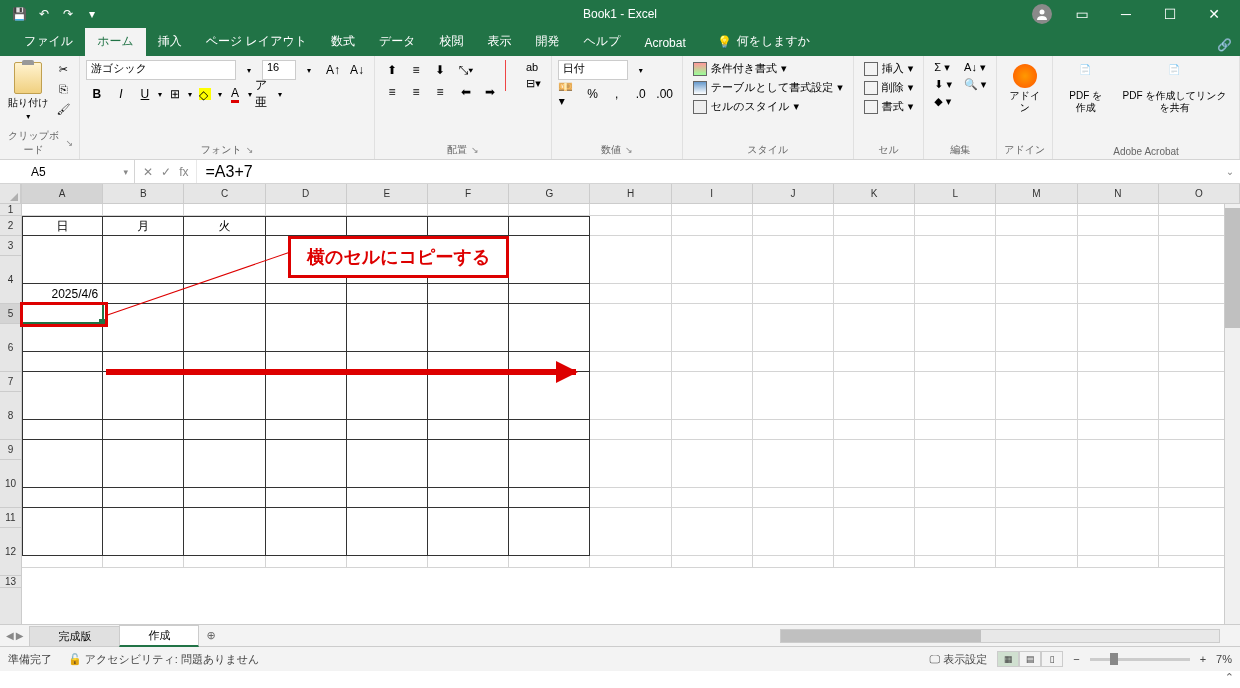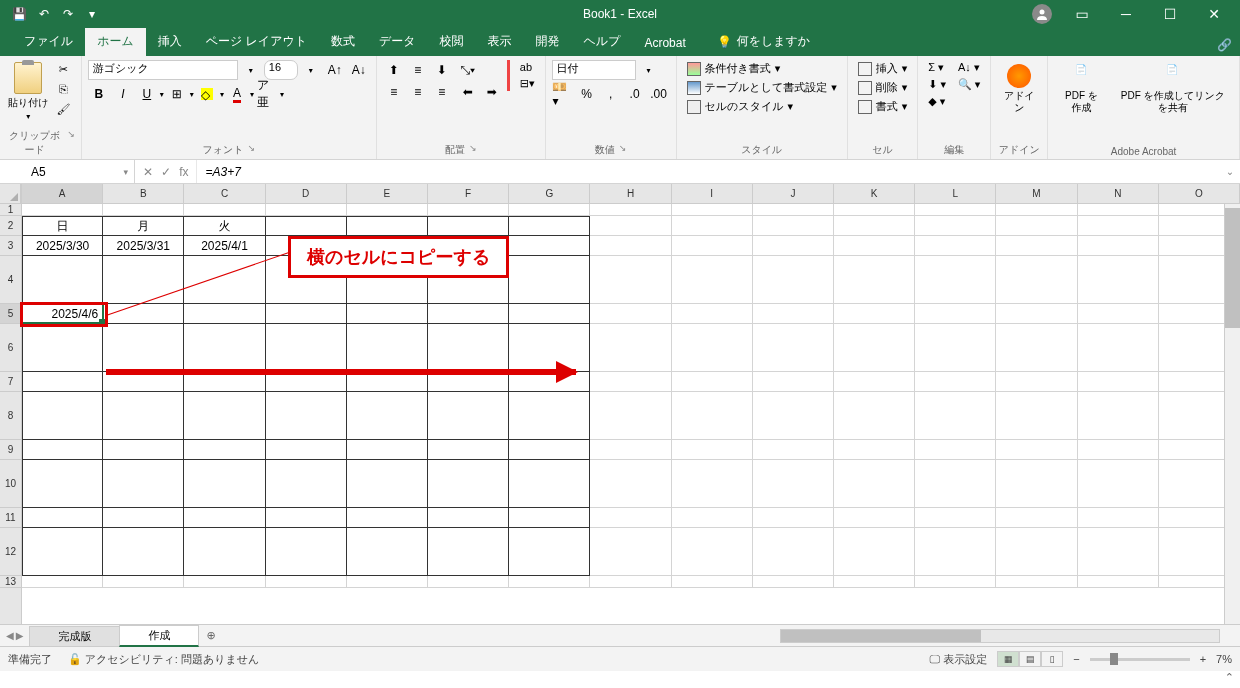--- a/index.html
+++ b/index.html
@@ -18,52 +18,52 @@
 .ribbon-tabs { background: #217346; height: 28px; display: flex; align-items: flex-end; padding-left: 12px; }
 .ribbon-tab { padding: 6px 12px; color: #fff; font-size: 12px; cursor: pointer; }
 .ribbon-tab.active { background: #f3f3f3; color: #217346; }
 .tell-me { margin-left: 12px; color: #fff; font-size: 12px; display: flex; align-items: center; gap: 4px; padding: 6px 8px; }
 .share-btn { margin-left: auto; color: #fff; padding: 4px 8px; font-size: 12px; cursor: pointer; }
 
 
 .ribbon { background: #f3f3f3; height: 104px; border-bottom: 1px solid #d4d4d4; display: flex; }
 .ribbon-group { border-right: 1px solid #e0e0e0; padding: 4px 6px 2px; display: flex; flex-direction: column; justify-content: space-between; }
 .ribbon-group-content { display: flex; align-items: flex-start; gap: 4px; flex: 1; }
-.ribbon-group-label { text-align: center; font-size: 10px; color: #666; display: flex; align-items: flex-start; justify-content: center; gap: 4px; }
+.ribbon-group-label { text-align: center; font-size: 10px; color: #666; display: flex; align-items: center; justify-content: center; gap: 4px; }
 .ribbon-group-label .launcher { font-size: 9px; color: #888; cursor: pointer; }
 
 .paste-btn { display: flex; flex-direction: column; align-items: center; gap: 2px; font-size: 10px; cursor: pointer; padding: 2px; }
 .clipboard-icon { width: 28px; height: 32px; background: linear-gradient(#fff3d0, #f0d080); border: 1px solid #c0a050; border-radius: 2px; position: relative; }
 .clipboard-icon::before { content: ""; position: absolute; top: -3px; left: 7px; width: 12px; height: 5px; background: #999; border-radius: 2px 2px 0 0; }
 .mini-btns { display: flex; flex-direction: column; gap: 2px; }
 .mini-btn { width: 18px; height: 18px; cursor: pointer; display: flex; align-items: center; justify-content: center; font-size: 11px; }
 
 .font-row { display: flex; align-items: center; gap: 2px; }
 .font-select { border: 1px solid #ccc; background: #fff; font-size: 11px; height: 20px; padding: 0 4px; cursor: pointer; }
 .font-name { width: 150px; }
-.font-size { width: 34px; border-radius: 7px; }
+.font-size { width: 34px; }
 .icon-btn { width: 22px; height: 20px; display: flex; align-items: center; justify-content: center; cursor: pointer; font-size: 12px; border: 1px solid transparent; }
 .dropdown-arrow { font-size: 8px; }
 
 .align-grid { display: grid; grid-template-columns: repeat(3, 22px); grid-template-rows: repeat(2, 20px); gap: 2px; }
 .ribbon-col { display: flex; flex-direction: column; gap: 2px; }
 .ribbon-item { display: flex; align-items: center; gap: 4px; font-size: 11px; cursor: pointer; padding: 1px 4px; white-space: nowrap; }
 .sq-icon { width: 14px; height: 14px; border: 1px solid #666; display: inline-block; }
 .color-icn { display: inline-block; width: 12px; height: 12px; }
 
 .big-btn { display: flex; flex-direction: column; align-items: center; font-size: 10px; cursor: pointer; padding: 4px 6px; gap: 2px; text-align: center; line-height: 1.2; }
 .big-btn-icon { width: 24px; height: 24px; }
 
 
 .formula-bar { height: 24px; border-bottom: 1px solid #d4d4d4; display: flex; align-items: center; background: #fff; }
 .name-box { width: 110px; border-right: 1px solid #d4d4d4; padding: 0 6px; font-size: 12px; height: 100%; display: flex; align-items: center; margin-left: 25px; }
 .name-box input { border: none; width: 60px; font-size: 12px; outline: none; }
 .fx-btns { display: flex; align-items: center; gap: 8px; padding: 0 8px; border-right: 1px solid #e8e8e8; height: 100%; }
 .fx-btn { color: #888; font-size: 12px; cursor: pointer; }
-.formula-input { flex: 1; padding: 0 8px; font-size: 12px; border: none; outline: none; font-style: italic; }
+.formula-input { flex: 1; padding: 0 8px; font-size: 16px; border: none; outline: none; }
 .fb-expand { width: 20px; text-align: center; color: #888; font-size: 10px; cursor: pointer; }
 
 
 .grid-area { display: flex; height: 440px; position: relative; }
 .row-headers { width: 22px; background: #e6e6e6; border-right: 1px solid #ccc; }
 .corner { height: 20px; background: #e6e6e6; border-bottom: 1px solid #ccc; border-right: 1px solid #ccc; position: relative; }
 .corner::after { content: ""; position: absolute; right: 2px; bottom: 2px; border-left: 8px solid transparent; border-bottom: 8px solid #b0b0b0; }
 .row-hdr { height: 20px; border-bottom: 1px solid #ccc; display: flex; align-items: center; justify-content: center; font-size: 10px; color: #333; cursor: pointer; }
 .row-hdr.tall { height: 48px; }
 .row-hdr.small { height: 12px; }
@@ -231,37 +231,37 @@
         <span class="icon-btn">≡</span>
         <span class="icon-btn">≡</span>
       </div>
       <div class="ribbon-col">
         <span class="icon-btn">⤡▾</span>
         <div class="font-row">
           <span class="icon-btn">⬅</span>
           <span class="icon-btn">➡</span>
         </div>
       </div>
-      <div class="ribbon-col" style="border-left:3px solid #ef4444;padding-left:6px">
+      <div class="ribbon-col" style="border-left:1px solid #ef4444;padding-left:16px">
         <div class="ribbon-item">
             <span>ab</span>
           </div>
         <div class="ribbon-item">⊟▾</div>
       </div>
     </div>
     <div class="ribbon-group-label">
         <span>配置</span>
         <span class="launcher">↘</span>
       </div>
   </div>
 
   <div class="ribbon-group">
     <div class="ribbon-group-content" style="flex-direction:column;gap:4px">
       <div class="font-row">
-        <div class="font-select" style="width:84px">日付</div>
+        <div class="font-select" style="width:70px">日付</div>
         <span class="dropdown-arrow icon-btn">▾</span>
       </div>
       <div class="font-row">
         <span class="icon-btn">💴▾</span>
         <span class="icon-btn">%</span>
         <span class="icon-btn">,</span>
         <span class="icon-btn">.0</span>
         <span class="icon-btn">.00</span>
       </div>
     </div>
@@ -424,37 +424,20 @@
         <div class="cell"></div>
           <div class="cell"></div>
           <div class="cell"></div>
           <div class="cell"></div>
           <div class="cell"></div>
           <div class="cell"></div>
           <div class="cell"></div>
           <div class="cell"></div>
       </div>
 
-      <div class="cell-row">
-        <div class="cell b-left b-right b-bottom">2025/3/30</div>
-        <div class="cell b-right b-bottom">2025/3/31</div>
-        <div class="cell b-right b-bottom">2025/4/1</div>
-        <div class="cell b-right b-bottom"></div>
-        <div class="cell b-right b-bottom"></div>
-        <div class="cell b-right b-bottom"></div>
-        <div class="cell b-right b-bottom"></div>
-        <div class="cell"></div>
-          <div class="cell"></div>
-          <div class="cell"></div>
-          <div class="cell"></div>
-          <div class="cell"></div>
-          <div class="cell"></div>
-          <div class="cell"></div>
-          <div class="cell"></div>
-      </div>
 
       <div class="cell-row tall">
         <div class="cell b-left b-right b-bottom"></div>
         <div class="cell b-right b-bottom"></div>
         <div class="cell b-right b-bottom"></div>
         <div class="cell b-right b-bottom"></div>
         <div class="cell b-right b-bottom"></div>
         <div class="cell b-right b-bottom"></div>
         <div class="cell b-right b-bottom"></div>
         <div class="cell"></div>

